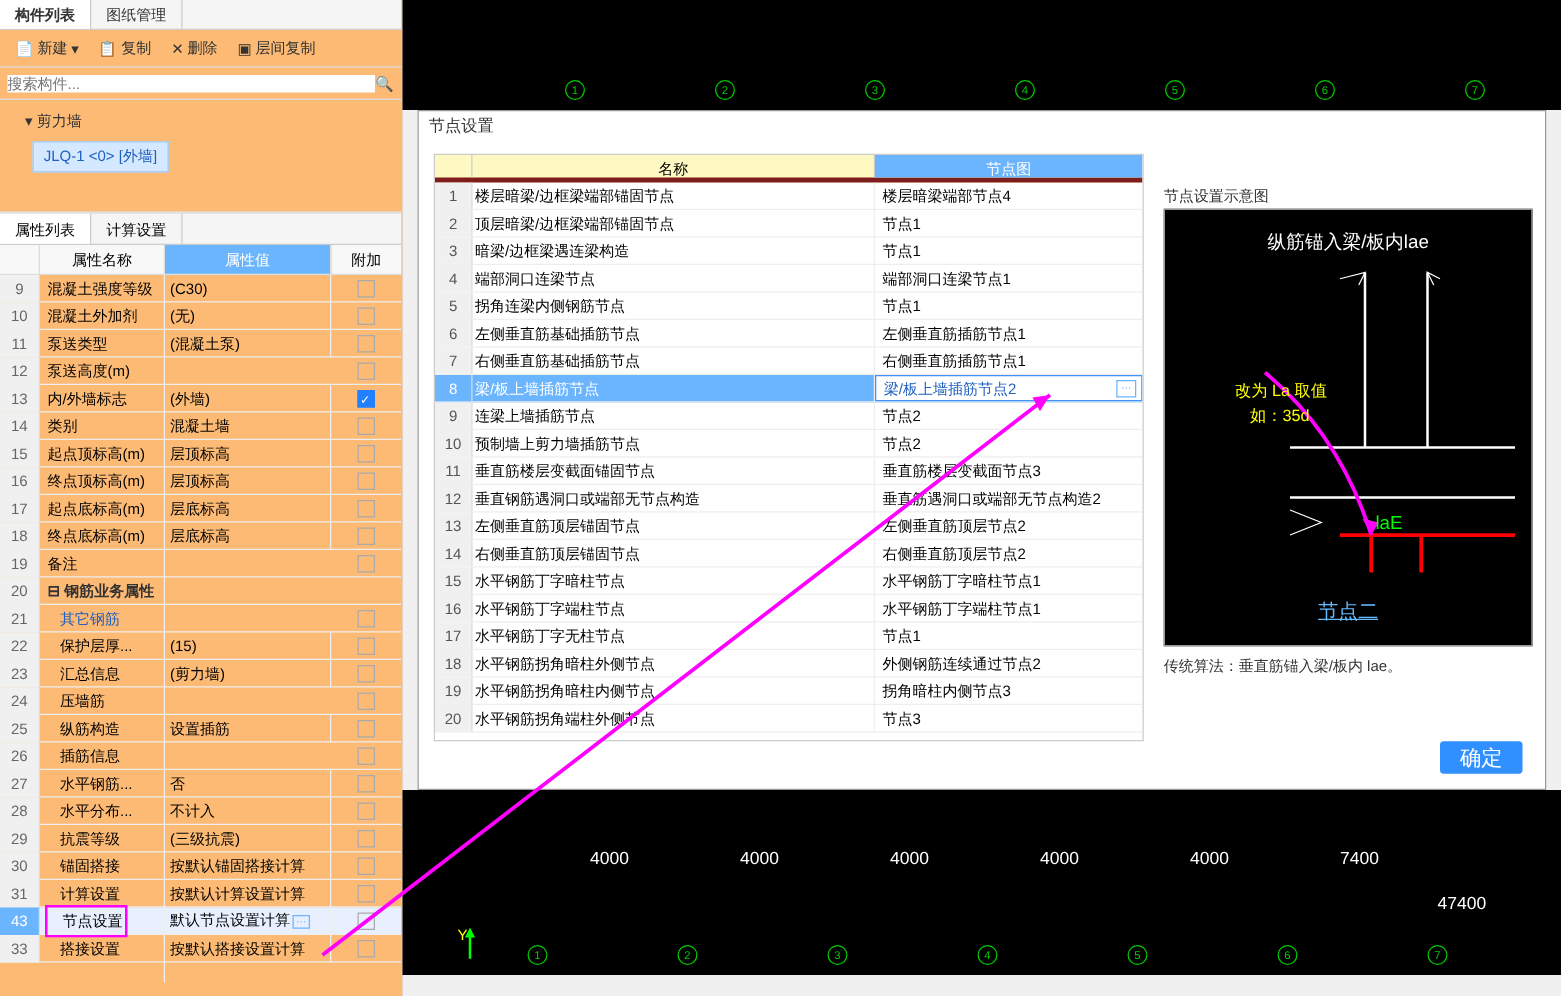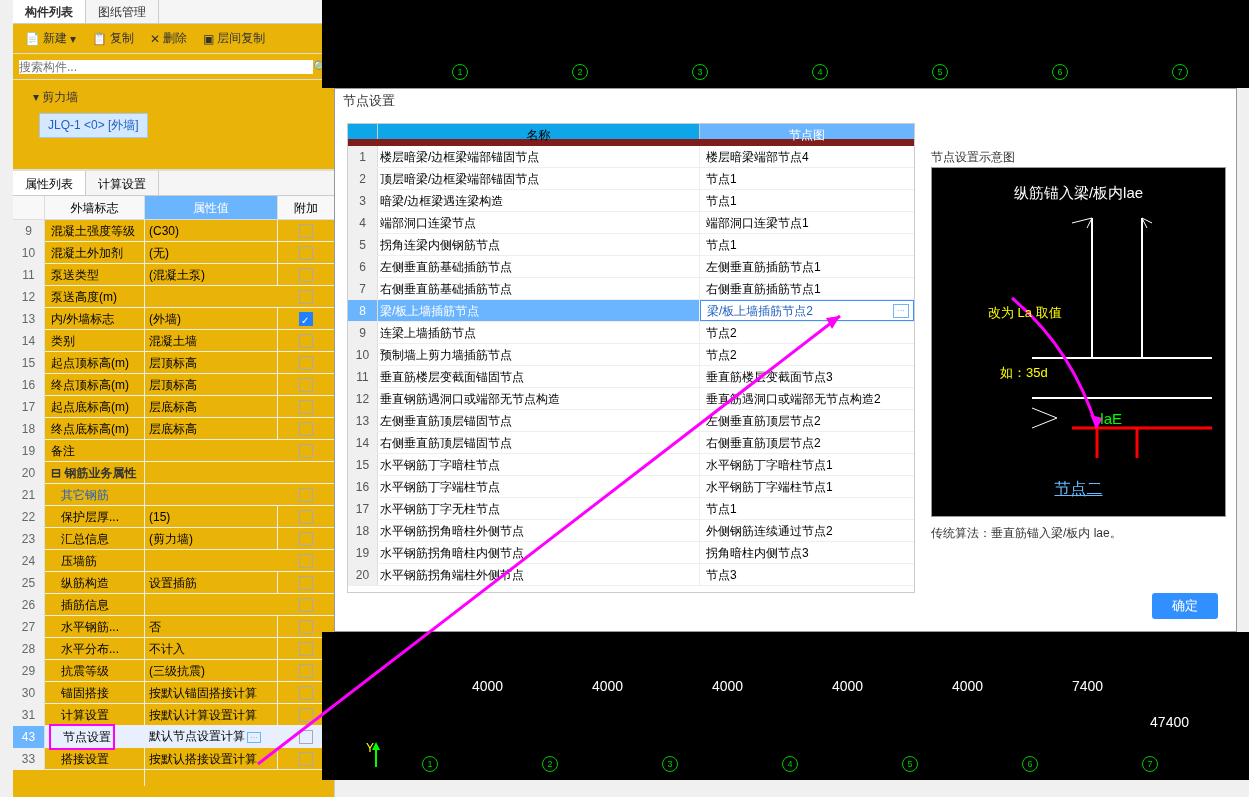--- a/index.html
+++ b/index.html
@@ -1,18 +1,18 @@
 <!DOCTYPE html>
 <html><head>
 <meta charset="utf-8">
 <style>
 * { margin: 0; padding: 0; box-sizing: border-box; font-family: "Microsoft YaHei", Arial, sans-serif; font-size: 12px; }
 body { background: #f0f0f0; overflow: hidden; width: 1249px; height: 797px; position: relative; }
 
-.left-panel { position: absolute; left: 0; top: 0; width: 322px; height: 797px; background: #eab308; border-right: 1px solid #ccc; margin-left: 13px; }
+.left-panel { position: absolute; left: 0; top: 0; width: 322px; height: 797px; background: #fdba74; border-right: 1px solid #ccc; }
 
 .tabs-top { height: 24px; background: #f5f5f5; border-bottom: 1px solid #ccc; display: flex; }
 .tab { padding: 4px 12px; border-right: 1px solid #ccc; color: #333; cursor: pointer; }
 .tab.active { background: #fff; font-weight: bold; }
 
 .toolbar { height: 30px; display: flex; align-items: center; gap: 4px; padding: 0 6px; border-bottom: 1px solid #ddd; }
 .tbtn { display: flex; align-items: center; gap: 3px; padding: 2px 6px; color: #333; cursor: pointer; }
 
 .search-bar { height: 26px; border-bottom: 1px solid #ddd; display: flex; align-items: center; padding: 0 6px; }
 .search-input { flex: 1; border: none; outline: none; font-size: 12px; }
@@ -48,46 +48,46 @@
 
 .right-area { position: absolute; left: 322px; top: 0; right: 0; bottom: 0; }
 
 .cad-bg-top { position: absolute; left: 0; top: 0; right: 0; height: 88px; background: #000; }
 .axis-circle { position: absolute; width: 16px; height: 16px; border: 1px solid #0c0; border-radius: 50%; color: #0c0; font-size: 9px; text-align: center; line-height: 14px; }
 
 .dialog { position: absolute; left: 12px; top: 88px; width: 903px; height: 544px; background: #fff; border: 1px solid #999; }
 .dlg-title { height: 24px; line-height: 24px; padding: 0 8px; font-size: 13px; color: #333; }
 
 .dlg-table { position: absolute; left: 12px; top: 34px; width: 568px; height: 470px; border: 1px solid #ccc; overflow: hidden; }
-.dlg-th { height: 22px; display: flex; background: #0ea5e9; border-bottom: 7px solid #7f1d1d; }
+.dlg-th { height: 22px; display: flex; background: #fef9c3; border-bottom: 4px solid #7f1d1d; }
 .dlg-th-num { width: 30px; border-right: 1px solid #ccc; }
 .dlg-th-name { flex: 1; text-align: center; line-height: 22px; border-right: 1px solid #ccc; }
 .dlg-th-val { width: 214px; text-align: center; line-height: 22px; background: #6bb5ff; color: #fff; }
 
 .dlg-rows { overflow-y: auto; height: calc(100% - 22px); }
 .dlg-row { height: 22px; display: flex; border-bottom: 1px solid #eee; }
 .dr-num { width: 30px; text-align: center; background: #f0f0f0; border-right: 1px solid #ddd; line-height: 22px; color: #555; }
 .dr-name { flex: 1; padding: 0 2px; line-height: 22px; border-right: 1px solid #eee; white-space: nowrap; overflow: hidden; }
 .dr-val { width: 214px; padding: 0 6px; line-height: 22px; white-space: nowrap; overflow: hidden; position: relative; }
 .dlg-row.sel { background: #6bb5ff; color: #fff; }
 .dlg-row.sel .dr-num { background: #6bb5ff; color: #fff; }
 .dlg-row.sel .dr-val { background: #fff; color: #2060c0; border: 1px solid #4090ff; line-height: 20px; }
 .dr-more { position: absolute; right: 4px; top: 3px; width: 16px; height: 14px; border: 1px solid #6bb5ff; color: #6bb5ff; font-size: 8px; text-align: center; line-height: 12px; background: #fff; }
 
 .preview { position: absolute; left: 596px; top: 58px; width: 295px; height: 430px; }
 .preview-title { height: 20px; line-height: 20px; font-size: 12px; color: #333; }
 .preview-img { width: 100%; height: 350px; background: #000; position: relative; border: 1px solid #999; }
 .pv-text1 { position: absolute; top: 16px; left: 50%; transform: translateX(-50%); color: #fff; font-size: 15px; white-space: nowrap; }
 .pv-text-label { position: absolute; left: 56px; top: 136px; color: #ff0; font-size: 13px; }
-.pv-text-label2 { position: absolute; left: 68px; top: 156px; color: #ff0; font-size: 13px; margin-top: 40px; }
+.pv-text-label2 { position: absolute; left: 68px; top: 156px; color: #ff0; font-size: 13px; }
 .pv-lae { position: absolute; right: 103px; top: 242px; color: #0f0; font-size: 15px; }
 .pv-nodename { position: absolute; left: 50%; transform: translateX(-50%); bottom: 16px; color: #6bf; font-size: 16px; text-decoration: underline; }
 .pv-note { margin-top: 8px; font-size: 12px; color: #333; }
 
-.btn-ok { position: absolute; right: 18px; bottom: 12px; width: 66px; height: 26px; background: #3090ff; color: #fff; border: none; border-radius: 3px; cursor: pointer; font-size: 13px; }
+.btn-ok { position: absolute; right: 18px; bottom: 12px; width: 66px; height: 26px; background: #3090ff; color: #fff; border: none; border-radius: 3px; cursor: pointer; font-size: 17px; }
 
 .cad-bg-bot { position: absolute; left: 0; top: 632px; right: 0; height: 148px; background: #000; }
 .dim { position: absolute; color: #fff; font-size: 14px; }
 .status-bar { position: absolute; left: 0; bottom: 0; right: 0; height: 20px; text-align: center; color: #888; font-size: 11px; line-height: 20px; }
 
 svg.arrow-line { position: absolute; pointer-events: none; z-index: 100; }
 </style>
 </head>
 <body>
 
@@ -127,21 +127,21 @@
     <div class="tree-child">JLQ-1 &lt;0&gt; [外墙]</div>
   </div>
 
   <div class="prop-tabs">
     <div class="prop-tab active">属性列表</div>
     <div class="prop-tab">计算设置</div>
   </div>
 
   <div class="prop-header">
     <div class="ph-num"></div>
-    <div class="ph-name">外墙标志</div>
+    <div class="ph-name">属性名称</div>
     <div class="ph-val">属性值</div>
     <div class="ph-ext">附加</div>
   </div>
 
   <div class="prop-rows" id="prop-rows">
       <div class="prop-row">
         <div class="pr-num">9</div>
         <div class="pr-name "><span class="" style="display:inline-block;padding:0 2px">混凝土强度等级</span></div>
         <div class="pr-val">(C30)</div>
         <div class="pr-ext"><span class="pr-chk"></span></div>

